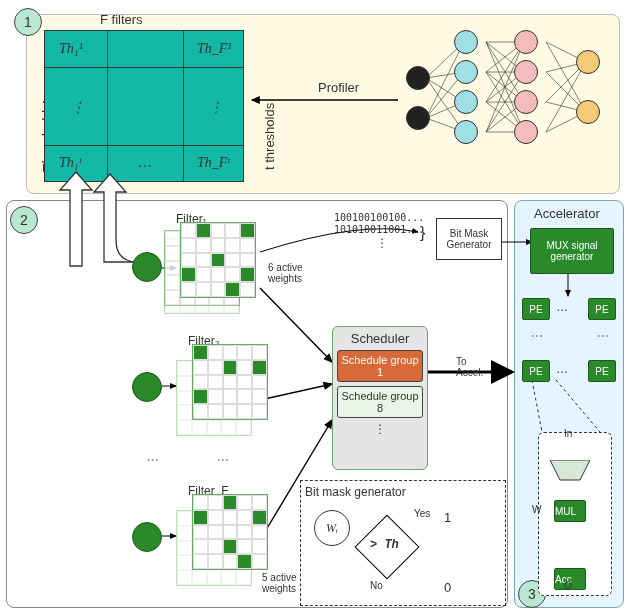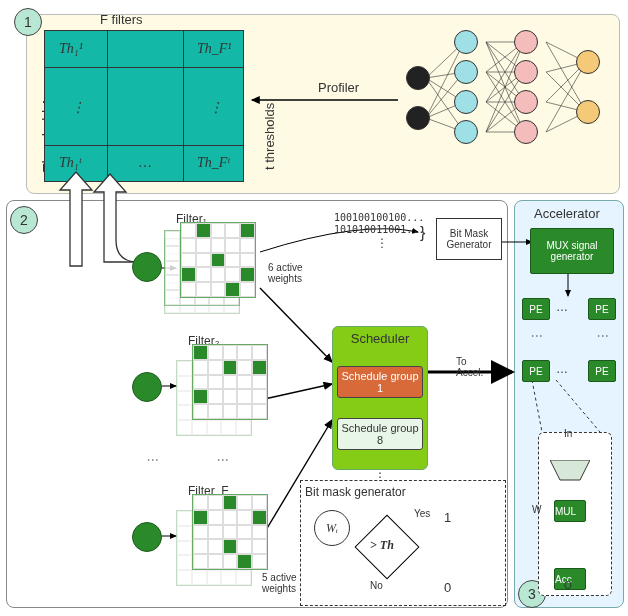--- a/index.html
+++ b/index.html
@@ -21,21 +21,21 @@
   .nn{position:absolute;left:400px;top:30px;width:210px;height:140px}
   .neuron{position:absolute;width:22px;height:22px;border-radius:50%;border:1.5px solid #333}
   
   .thcirc{position:absolute;width:28px;height:28px;border-radius:50%;background:#2a8a2a;border:1.5px solid #1a5a1a;color:#fff;font-family:'Times New Roman',serif;font-style:italic;font-size:11px;display:flex;align-items:center;justify-content:center}
   .filterstack{position:absolute;width:110px;height:86px}
   .fgrid{position:absolute;width:74px;height:74px;border:1px solid #6a6;background:#fff;display:grid;grid-template:repeat(5,1fr)/repeat(5,1fr)}
   .fgrid div{border:0.5px solid #ddd}
   .on{background:#2a8a2a}
   .on2{background:#9ccf9c}
   .flabel{position:absolute;font-size:12px;left:12px;top:-14px}
-  .sched{position:absolute;left:332px;top:326px;width:94px;height:138px;border-radius:6px;background:#84cc16;border:1px solid #6a6;display:flex;flex-direction:column;align-items:center;padding-top:4px;gap:20px}
+  .sched{position:absolute;left:332px;top:326px;width:94px;height:138px;border-radius:6px;background:#e5e5e5;border:1px solid #6a6;display:flex;flex-direction:column;align-items:center;padding-top:4px;gap:4px}
   .schedbox{width:80px;padding:3px 2px;border:1px solid #444;border-radius:3px;text-align:center;font-size:11px}
   .box{position:absolute;border:1.5px solid #333;background:#fff;text-align:center;display:flex;align-items:center;justify-content:center;padding:2px}
   .dash{border-style:dashed}
   
   .pe{position:absolute;width:26px;height:20px;background:#2a8a2a;color:#fff;border:1px solid #1a5a1a;font-size:10px;display:flex;align-items:center;justify-content:center;border-radius:2px}
   .smallbox{position:absolute;background:#2a8a2a;color:#fff;border:1px solid #1a5a1a;font-size:10px;display:flex;align-items:center;justify-content:flex-start;border-radius:2px}
   .dots{position:absolute;font-size:12px;letter-spacing:2px}
   .tinytxt{position:absolute;font-size:10px}
   svg.wires{position:absolute;left:0;top:0;pointer-events:none}
 </style>
@@ -408,21 +408,21 @@
     </div>
   <div class="tinytxt" style="left:456px;top:356px;width:40px">To Accel.</div>
 
   <div class="box dash" style="left:300px;top:480px;width:196px;height:116px;align-items:flex-start;justify-content:flex-start;padding:4px">
     <span style="font-size:12px">Bit mask generator</span>
   </div>
   <div class="box" style="left:314px;top:510px;width:30px;height:30px;border-radius:50%;font-style:italic;font-family:'Times New Roman',serif">
       <span>Wᵢ</span>
     </div>
   <div style="position:absolute;left:364px;top:524px;width:44px;height:44px;transform:rotate(45deg);border:1.5px solid #000;background:#fff"></div>
-  <div style="position:absolute;left:370px;top:538px;font-style:italic;font-family:Liberation Serif, serif;font-weight:bold">&gt; Th</div>
+  <div style="position:absolute;left:370px;top:538px;font-style:italic;font-family:Liberation Mono, monospace;font-weight:bold">&gt; Th</div>
   <span class="tinytxt" style="left:414px;top:508px">Yes</span>
   <span class="tinytxt" style="left:370px;top:580px">No</span>
   <span class="tinytxt" style="left:444px;top:510px;font-size:13px">1</span>
   <span class="tinytxt" style="left:444px;top:580px;font-size:13px">0</span>
 
   <div style="position:absolute;left:534px;top:206px;font-size:13px">Accelerator</div>
   <div class="smallbox" style="left:530px;top:228px;width:78px;height:40px;font-size:10px;text-align:center;padding:2px">
       <span>MUX signal generator</span>
     </div>
   <div class="pe" style="left:522px;top:298px">

